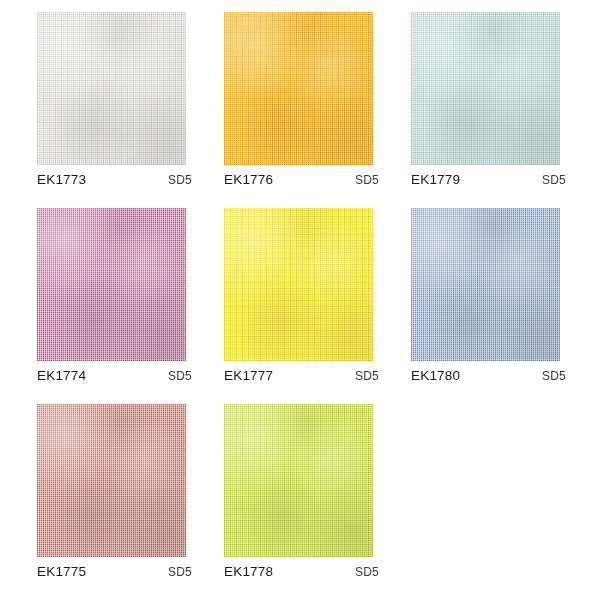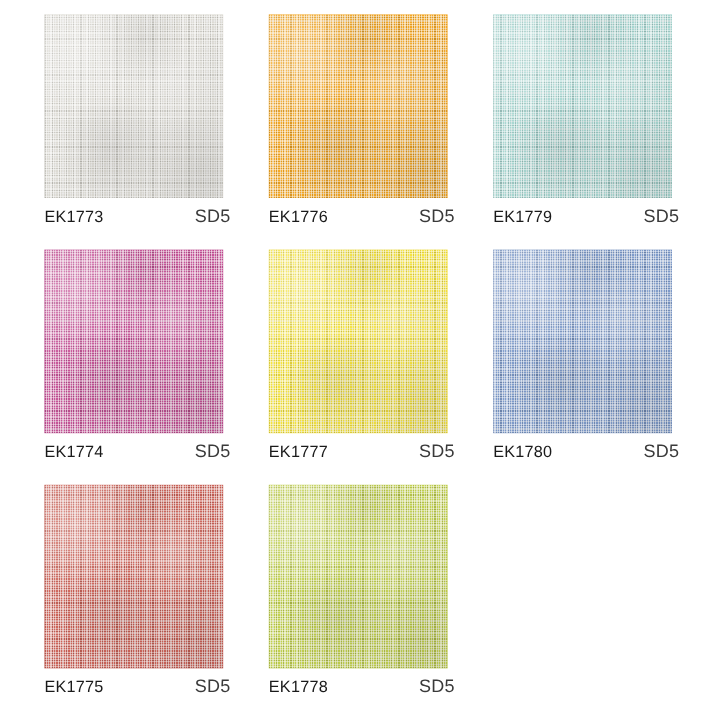--- a/index.html
+++ b/index.html
@@ -101,21 +101,21 @@
     align-items: baseline;
     justify-content: space-between;
   }
   .code {
     font-size: 13.5px;
     color: #1a1a1a;
     letter-spacing: 0.2px;
     white-space: nowrap;
   }
   .grade {
-    font-size: 15px;
+    font-size: 12px;
     color: #3a3a3a;
     letter-spacing: 0.2px;
     white-space: nowrap;
   }
 </style>
 </head>
 <body style="background: rgb(255, 255, 255);">
 
 <div id="swatch-grid">
 

